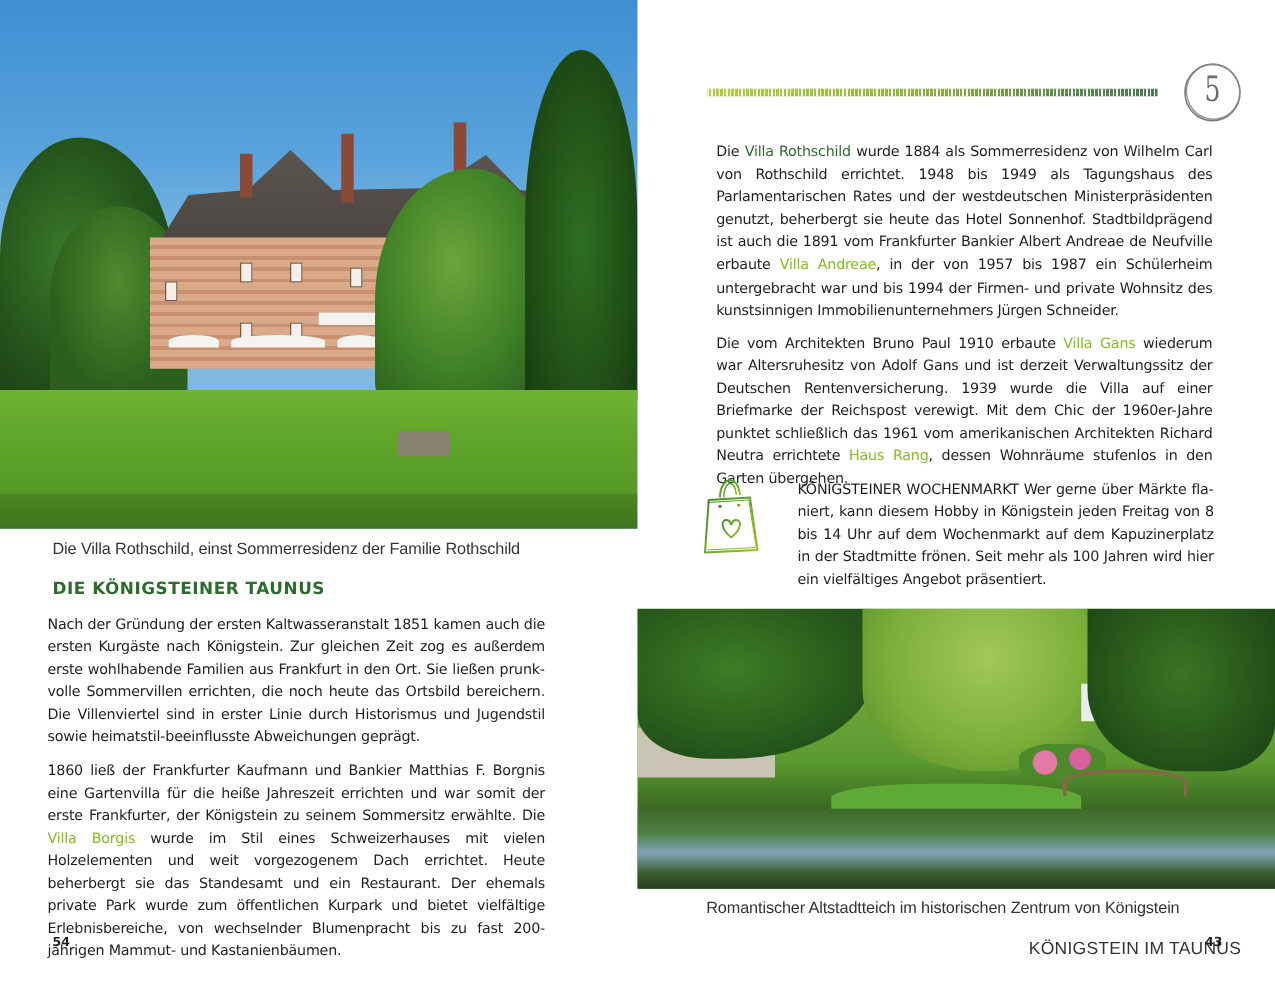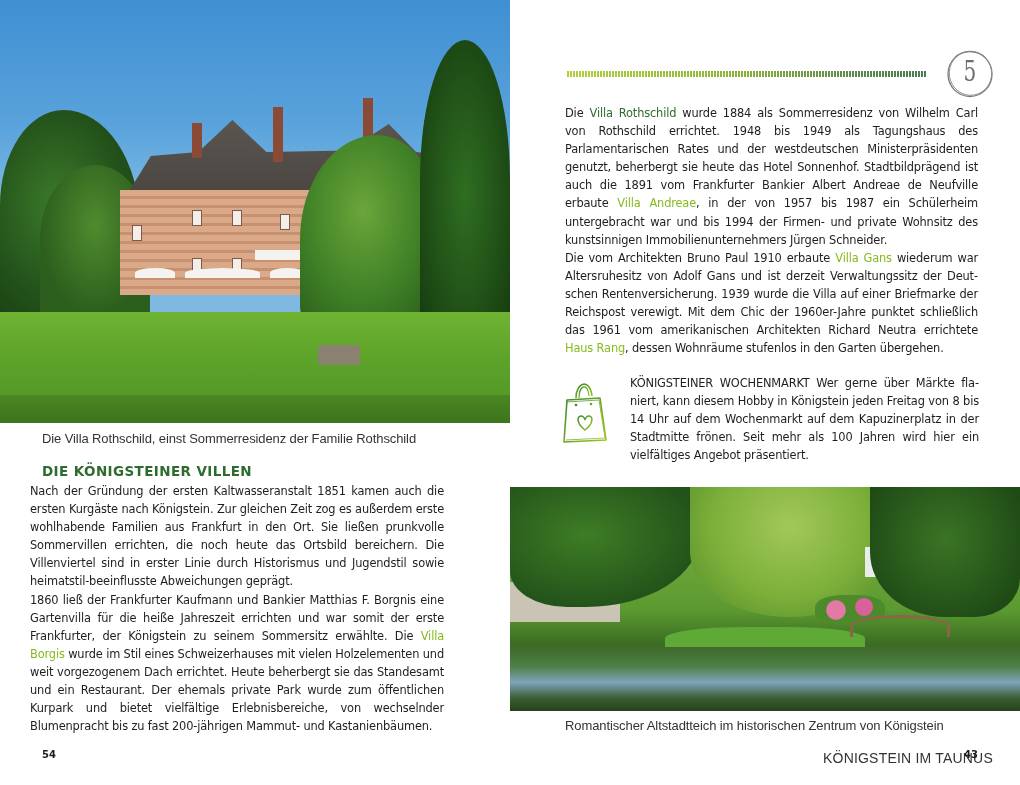--- a/index.html
+++ b/index.html
@@ -116,21 +116,21 @@
 
     
     .section-title {
       position: absolute; left: 42px; top: 463px;
       font-family: "DejaVu Sans", sans-serif; font-weight: bold; font-size: 13.5px; letter-spacing: 0.4px; color: #2e6b2e;
     }
     .body-text {
       position: absolute; font-family: "DejaVu Sans", sans-serif; font-size: 11.4px; line-height: 18.1px; color: #1e1e1e;
       text-align: justify; hyphens: manual; letter-spacing: -0.15px;
     }
-    .body-text p { margin: 0; }
+    .body-text p { margin: 8px; }
     #left-body { left: 30px; top: 482px; width: 414px; }
 
     .hl-dark { color: #2e6b2e; }
     .hl-lime { color: #86bb1f; }
 
     
     .deco-rule {
       position: absolute; left: 566px; top: 71px; width: 360px; height: 6px;
       background:
         repeating-linear-gradient(90deg, rgba(255,255,255,1) 0 1px, rgba(255,255,255,0) 1px 3px),
@@ -188,21 +188,21 @@
     <div class="umbrella" style="left:270px;width:35px;"></div>
     <div class="tree-mid"></div>
     <div class="trees-right"></div>
     <div class="lawn"></div>
     <div class="stump"></div>
     <div class="shadow"></div>
   </div>
 
   <div class="caption" id="caption-left">Die Villa Rothschild, einst Sommerresidenz der Familie Rothschild</div>
 
-  <div class="section-title">DIE KÖNIGSTEINER VILLEN</div>
+  <div class="section-title">DIE KÖNIGSTEINER TAUNUS</div>
 
   <div class="body-text" id="left-body">
     <p><span>Nach der Gründung der ersten Kaltwasseranstalt 1851 kamen auch die ersten Kurgäste nach Königstein. Zur gleichen Zeit zog es außerdem erste wohlhabende Familien aus Frankfurt in den Ort. Sie ließen prunk­volle Sommervillen errichten, die noch heute das Ortsbild bereichern. Die Villenviertel sind in erster Linie durch Historismus und Jugendstil sowie heimatstil-beeinflusste Abweichungen geprägt.</span></p>
     <p><span>1860 ließ der Frankfurter Kaufmann und Bankier Matthias F. Borgnis eine Gartenvilla für die heiße Jahreszeit errichten und war somit der erste Frankfurter, der Königstein zu seinem Sommersitz erwählte. Die </span><span class="hl-lime">Villa Borgis</span><span> wurde im Stil eines Schweizerhauses mit vielen Holzelementen und weit vorgezogenem Dach errichtet. Heute beherbergt sie das Standesamt und ein Restaurant. Der ehemals private Park wurde zum öffentlichen Kurpark und bietet vielfältige Erlebnisbereiche, von wechselnder Blumenpracht bis zu fast 200-jährigen Mammut- und Kastanienbäumen.</span></p>
   </div>
 
   <div class="folio" id="folio-left">54</div>
 
   <div class="deco-rule"></div>
 

